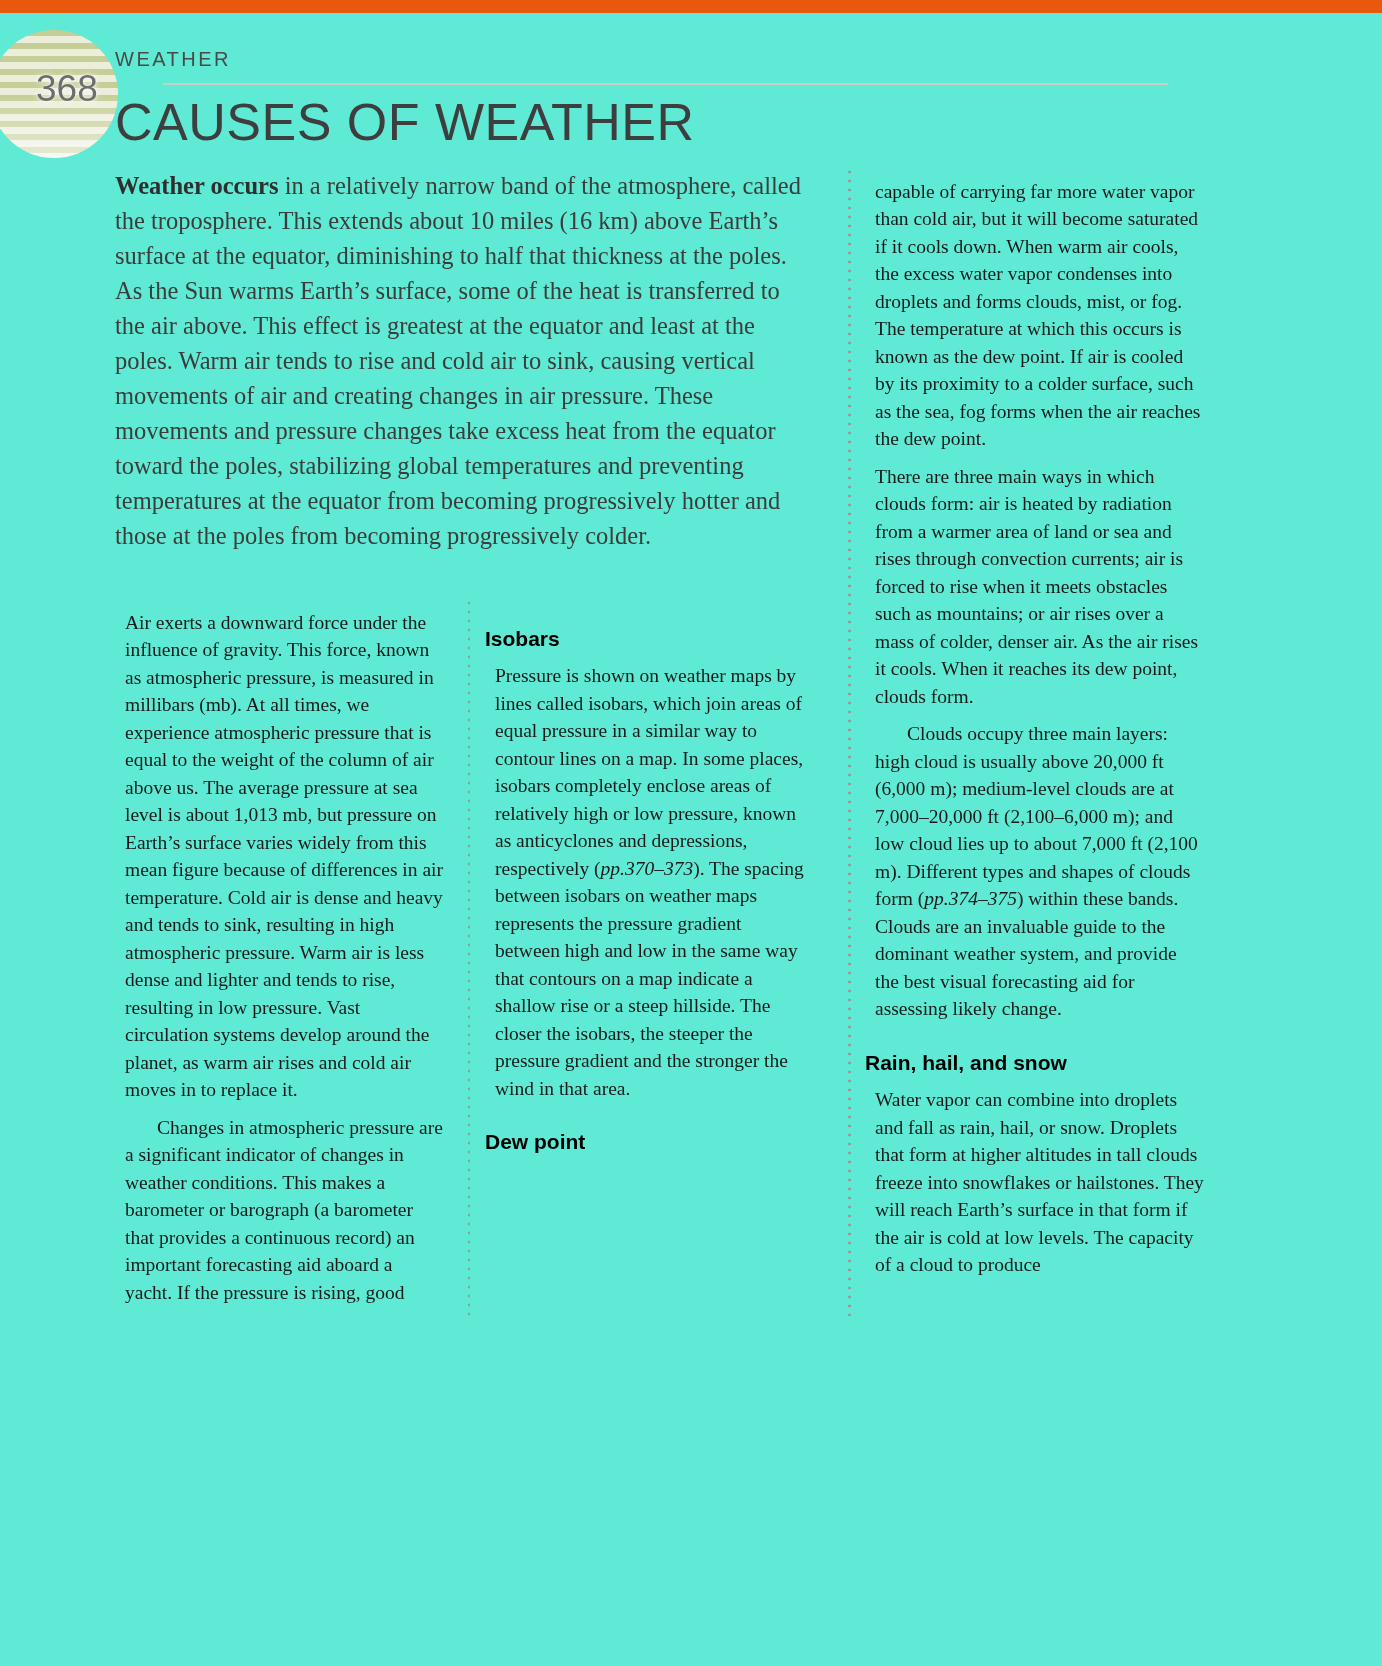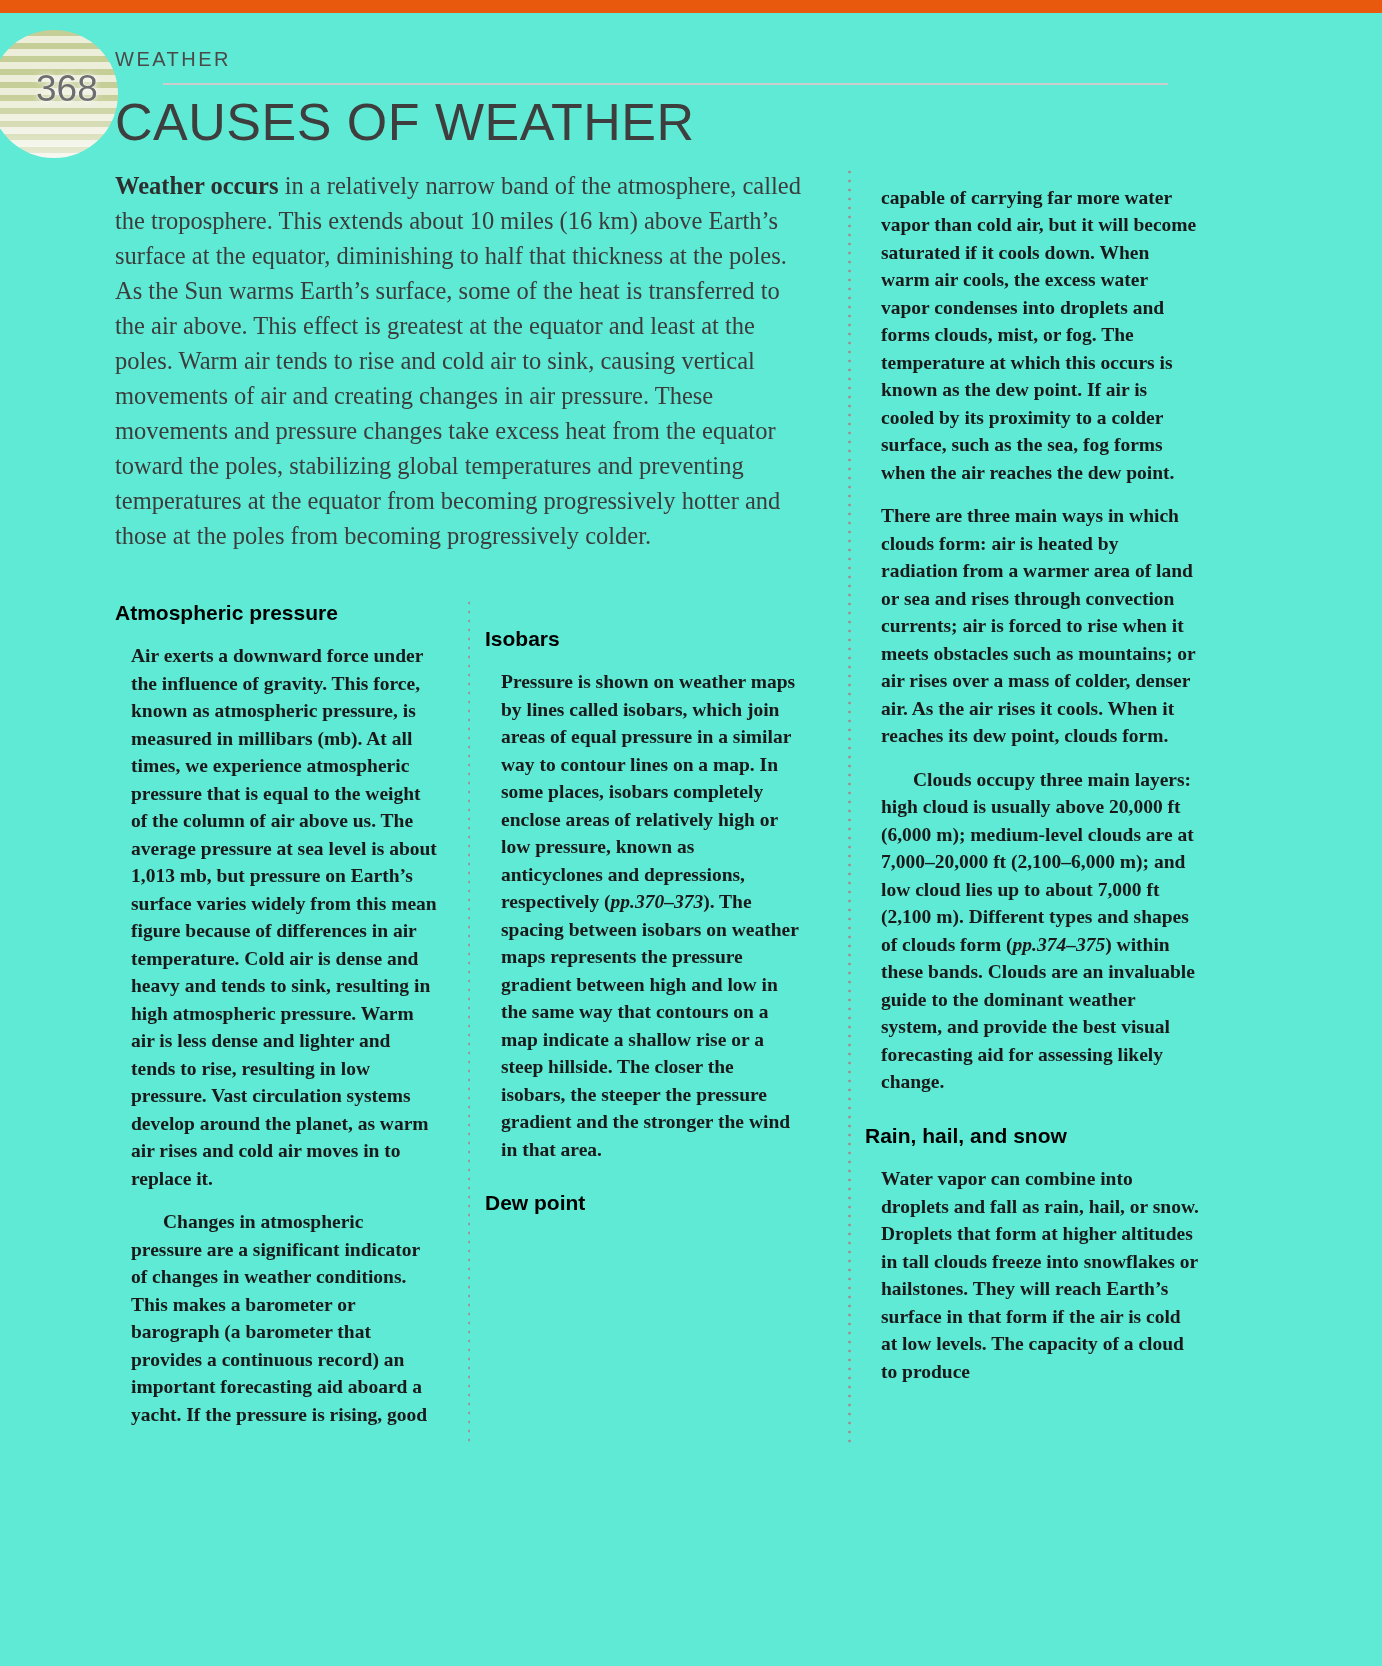--- a/index.html
+++ b/index.html
@@ -99,21 +99,21 @@
   .dotted.mid { margin: 0 15px; }
   .dotted.tall { margin: 0 14px 0 33px; }
   .col h3 {
     font-family: "Liberation Sans", sans-serif;
     font-size: 21px;
     font-weight: bold;
     color: #000000;
     margin: 26px 0 5px 0;
   }
   .col h3.first { margin-top: 0; }
-  .col p { margin: 16px; font-weight: bold; }
+  .col p { margin: 10px; }
   .col p + p.indent { text-indent: 32px; }
   .ref { font-style: italic; }
 </style>
 </head>
 <body>
 
 <div class="page">
   <div class="top-bar"></div>
   <div class="logo-circle"></div>
   <div class="page-num">368</div>
@@ -122,21 +122,20 @@
     <div class="kicker">WEATHER</div>
     <hr class="header-rule">
     <h1 class="title">CAUSES OF WEATHER</h1>
 
     <div class="main">
       <div class="left-area">
         <p class="intro"><span class="lead">Weather occurs</span><span> in a relatively narrow band of the atmosphere, called the troposphere. This extends about 10 miles (16 km) above Earth’s surface at the equator, diminishing to half that thickness at the poles. As the Sun warms Earth’s surface, some of the heat is transferred to the air above. This effect is greatest at the equator and least at the poles. Warm air tends to rise and cold air to sink, causing vertical movements of air and creating changes in air pressure. These movements and pressure changes take excess heat from the equator toward the poles, stabilizing global temperatures and preventing temperatures at the equator from becoming progressively hotter and those at the poles from becoming progressively colder.</span></p>
 
         <div class="two-cols">
           <div class="col col1">
-            <h3 class="first">Atmospheric pressure</h3>
             <p>Air exerts a downward force under the influence of gravity. This force, known as atmospheric pressure, is measured in millibars (mb). At all times, we experience atmospheric pressure that is equal to the weight of the column of air above us. The average pressure at sea level is about 1,013 mb, but pressure on Earth’s surface varies widely from this mean figure because of differences in air temperature. Cold air is dense and heavy and tends to sink, resulting in high atmospheric pressure. Warm air is less dense and lighter and tends to rise, resulting in low pressure. Vast circulation systems develop around the planet, as warm air rises and cold air moves in to replace it.</p>
             <p class="indent">Changes in atmospheric pressure are a significant indicator of changes in weather conditions. This makes a barometer or barograph (a barometer that provides a continuous record) an important forecasting aid aboard a yacht. If the pressure is rising, good</p>
           </div>
 
           <div class="dotted mid"></div>
 
           <div class="col col2">
             <h3>Isobars</h3>
             <p><span>Pressure is shown on weather maps by lines called isobars, which join areas of equal pressure in a similar way to contour lines on a map. In some places, isobars completely enclose areas of relatively high or low pressure, known as anticyclones and depressions, respectively (</span><span class="ref">pp.370–373</span><span>). The spacing between isobars on weather maps represents the pressure gradient between high and low in the same way that contours on a map indicate a shallow rise or a steep hillside. The closer the isobars, the steeper the pressure gradient and the stronger the wind in that area.</span></p>
             <h3>Dew point</h3>

